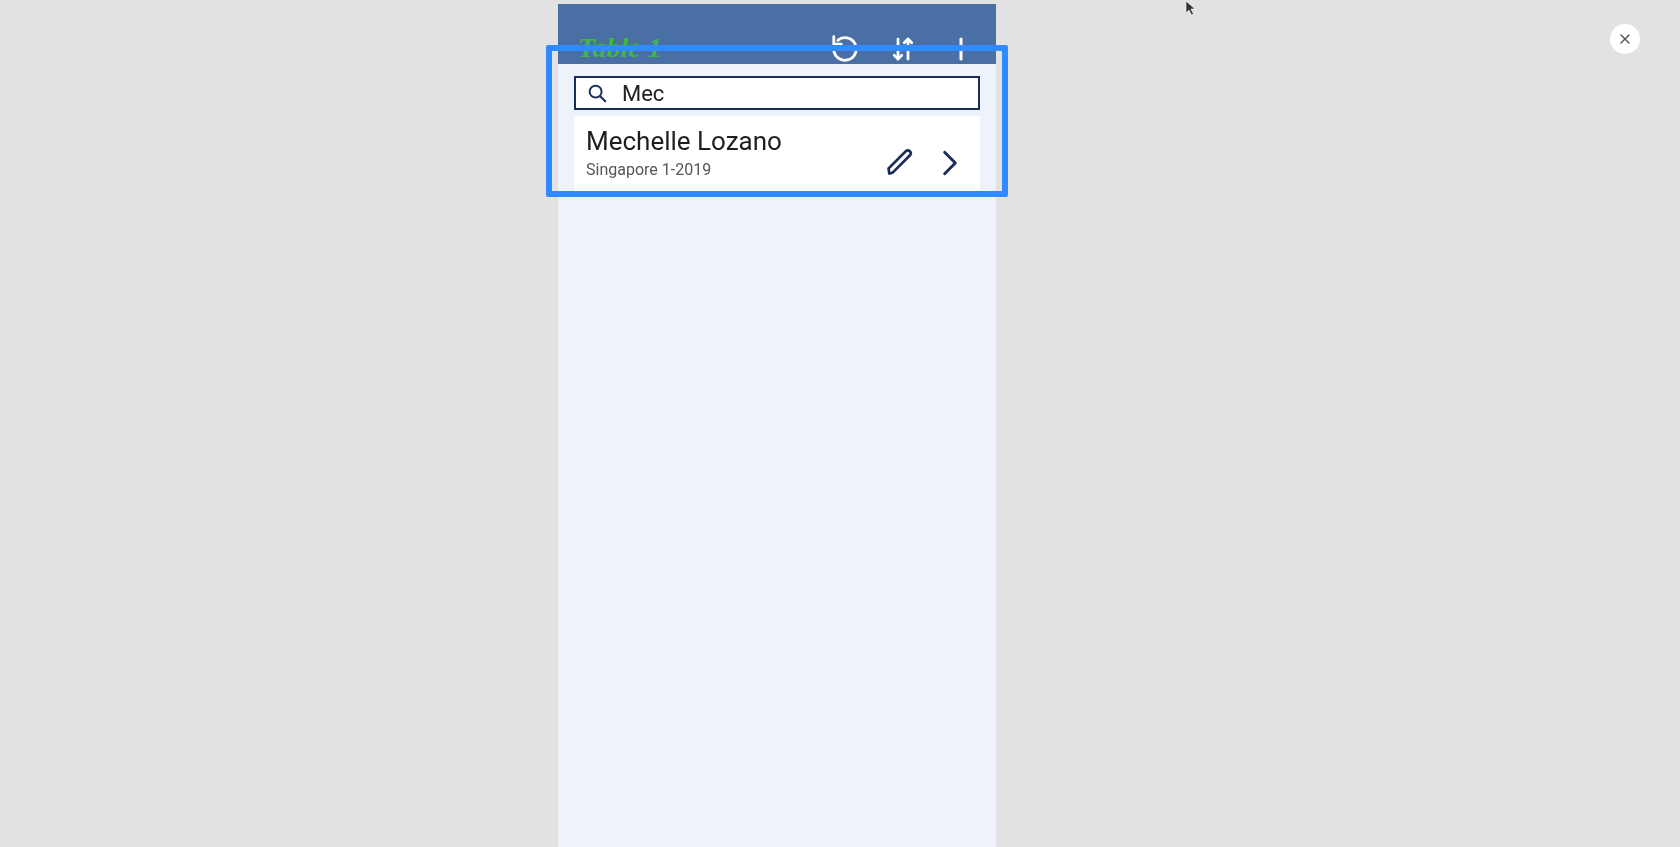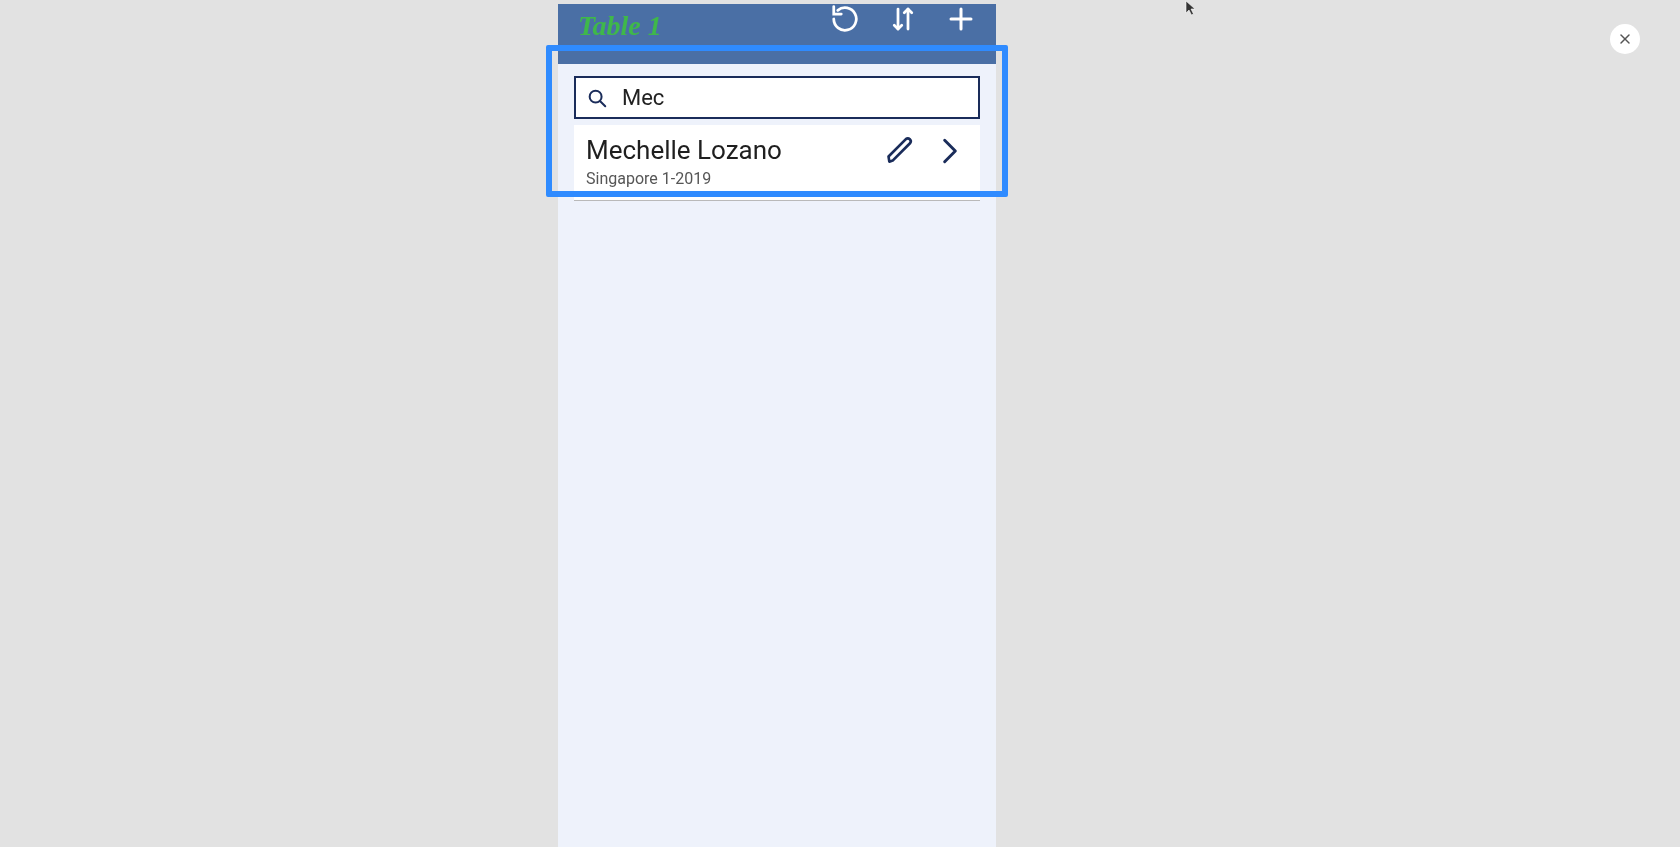--- a/index.html
+++ b/index.html
@@ -48,21 +48,21 @@
       height: 843px;
       background: #eef2fb;
       display: flex;
       flex-direction: column;
       overflow: hidden;
     }
     .header {
       background: #4a6fa5;
       height: 60px;
       display: flex;
-      align-items: flex-start;
+      align-items: flex-end;
       padding: 0 14px 0 20px;
       position: relative;
     }
     .title {
       font-family: "Comic Sans MS", "Segoe Script", cursive;
       color: #3fb84a;
       font-size: 28px;
       font-weight: 700;
       font-style: italic;
       flex: 1;
@@ -93,21 +93,21 @@
       width: 462px;
       height: 152px;
       border-radius: 2px;
     }
     .search-wrap {
       padding: 12px 16px 4px 16px;
     }
     .search-box {
       background: #ffffff;
       border: 2px solid #1a2c5a;
-      height: 43px;
+      height: 34px;
       display: flex;
       align-items: center;
       padding: 0 10px;
     }
     .search-box svg {
       width: 22px;
       height: 22px;
       color: #1a2c5a;
       flex-shrink: 0;
     }
@@ -122,21 +122,21 @@
       background: transparent;
     }
     .list {
       padding: 2px 16px 0 16px;
     }
     .list-item {
       background: #ffffff;
       border-bottom: 1px solid #b9b9b9;
       padding: 10px 8px 12px 12px;
       display: flex;
-      align-items: flex-start;
+      align-items: flex-end;
     }
     .item-text {
       flex: 1;
       min-width: 0;
     }
     .item-name {
       font-size: 26px;
       color: #1f1f1f;
       font-weight: 400;
       margin-bottom: 4px;

